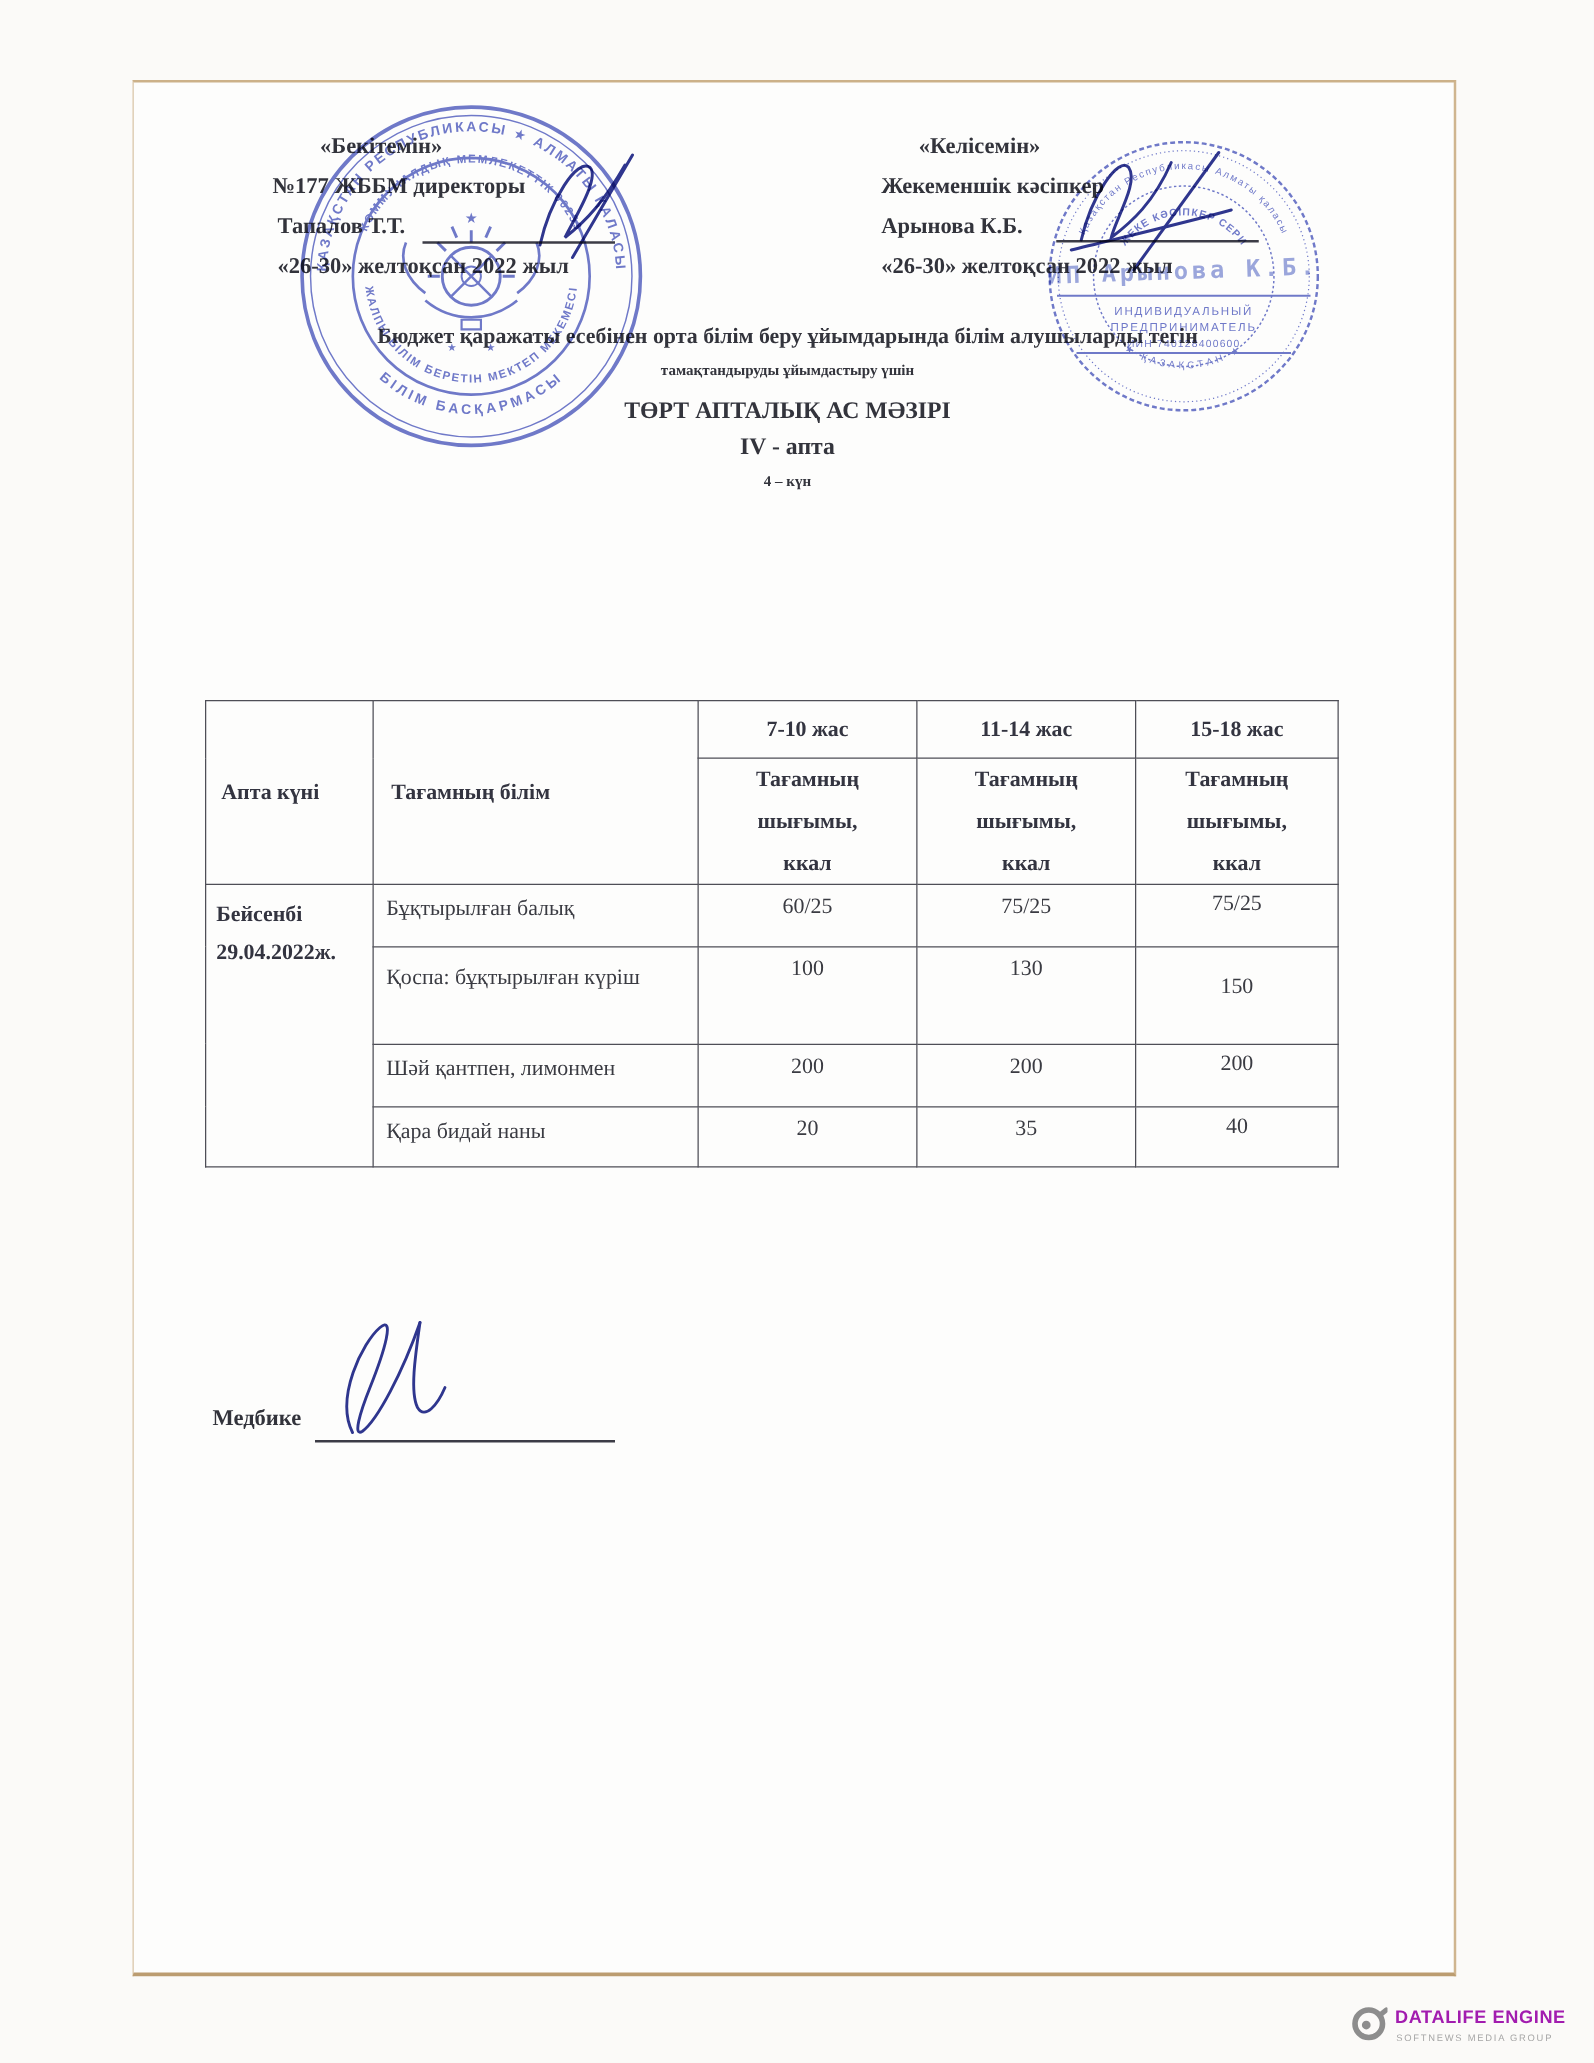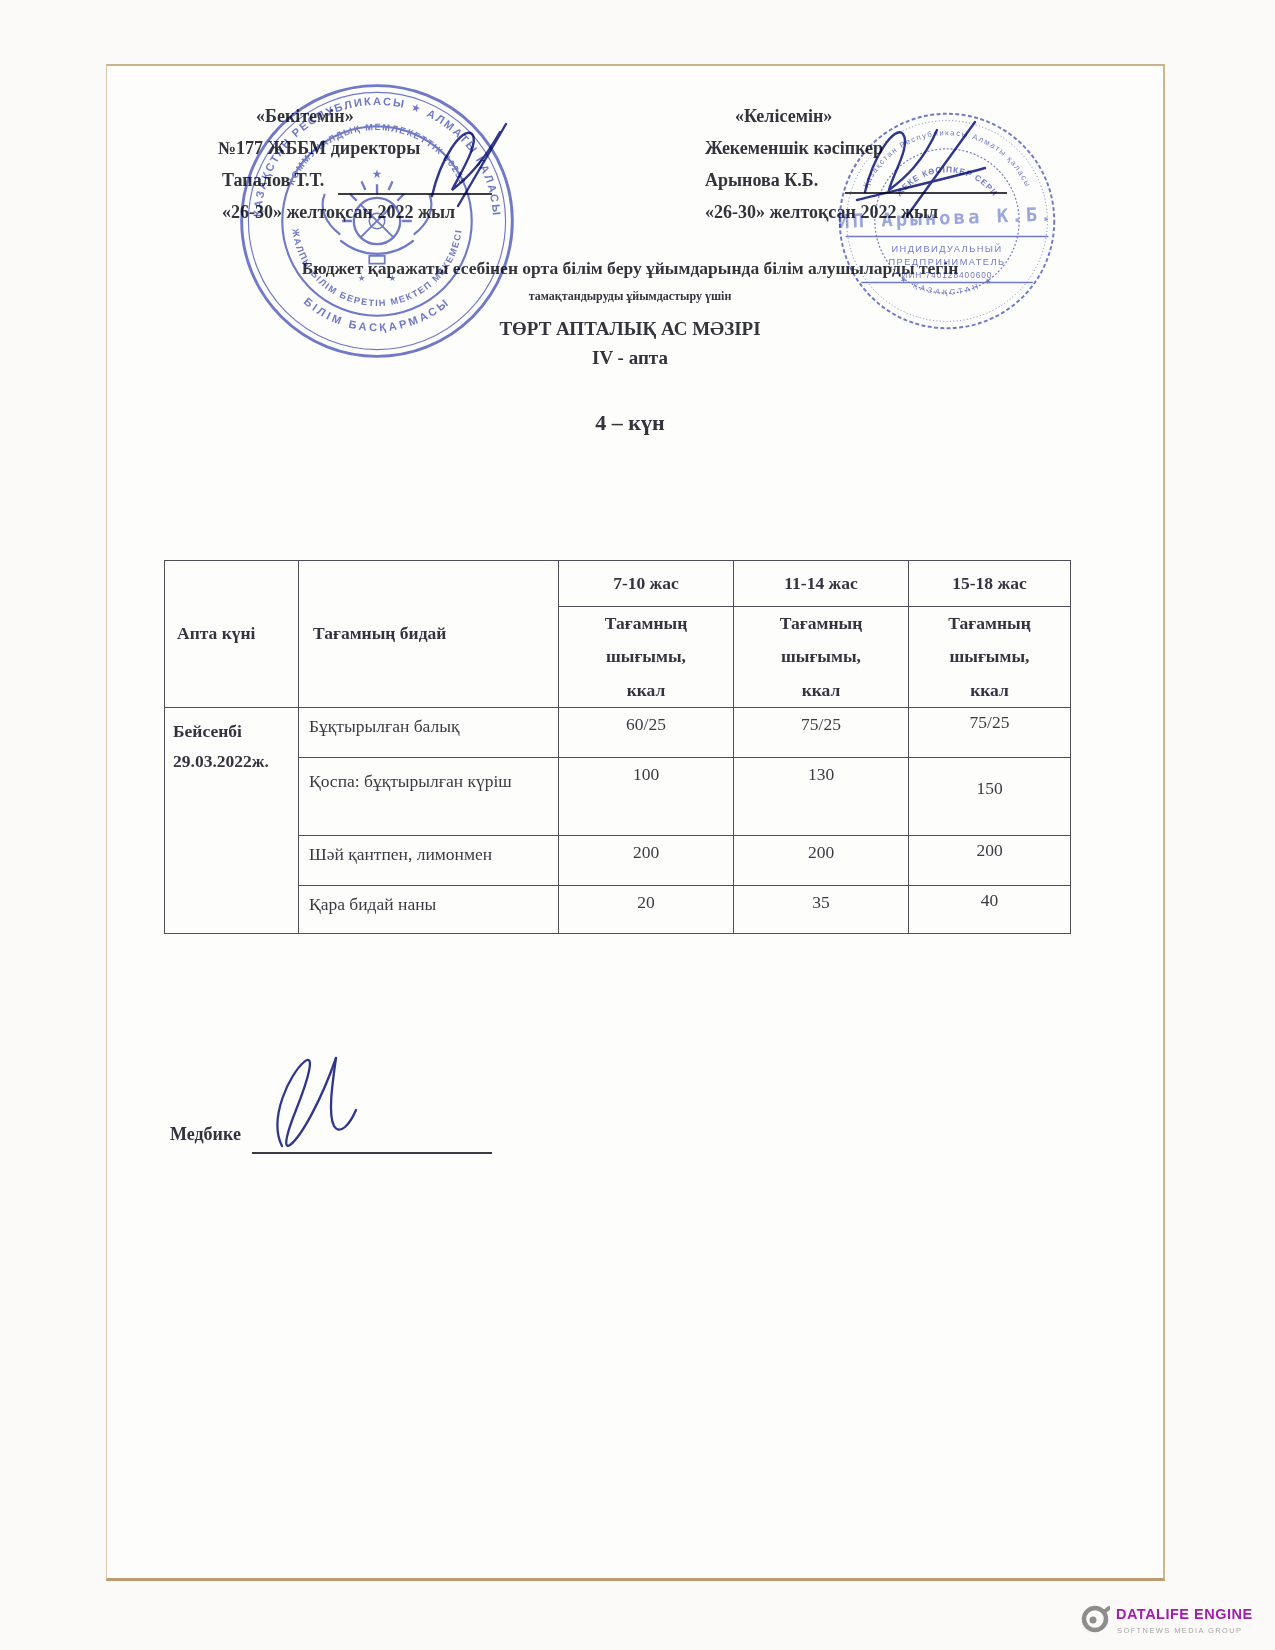--- a/index.html
+++ b/index.html
@@ -46,48 +46,48 @@
   <div class="t approve" style="left:735px;top:106px;">«Келісемін»</div>
   <div class="t approve" style="left:705px;top:138px;">Жекеменшік кәсіпкер</div>
   <div class="t approve" style="left:705px;top:170px;">Арынова К.Б.</div>
   <div class="t approve" style="left:705px;top:202px;">«26-30» желтоқсан 2022 жыл</div>
   <div class="ink-line" style="left:845px;top:192px;width:162px;"></div>
 
   <div class="title-line" style="top:258px;font-size:17.5px;">Бюджет қаражаты есебінен орта білім беру ұйымдарында білім алушыларды тегін</div>
   <div class="title-line" style="top:289px;font-size:12px;">тамақтандыруды ұйымдастыру үшін</div>
   <div class="title-line" style="top:318px;font-size:19px;">ТӨРТ АПТАЛЫҚ АС МӘЗІРІ</div>
   <div class="title-line" style="top:347px;font-size:19px;">IV - апта</div>
-  <div class="title-line" style="top:378px;font-size:22px;margin-top:32px;">4 – күн</div>
+  <div class="title-line" style="top:378px;font-size:12px;">4 – күн</div>
 
   <div class="menu-table">
     <table>
       <colgroup>
         <col style="width:134px">
           <col style="width:260px">
           <col style="width:175px">
         <col style="width:175px">
           <col style="width:162px">
       </colgroup>
       <tbody>
           <tr style="height:46px;">
         <td class="hd" rowspan="2" style="vertical-align:middle;padding-left:12px;">Апта күні</td>
-        <td class="hd" rowspan="2" style="vertical-align:middle;padding-left:14px;">Тағамның бидай</td>
+        <td class="hd" rowspan="2" style="vertical-align:middle;padding-left:14px;">Тағамның білім</td>
         <td class="hd" style="text-align:center;vertical-align:middle;border-bottom-width:1.5px;">7-10 жас</td>
         <td class="hd" style="text-align:center;vertical-align:middle;">11-14 жас</td>
         <td class="hd" style="text-align:center;vertical-align:middle;">15-18 жас</td>
       </tr>
       <tr style="height:76px;">
         <td class="hd" style="text-align:center;vertical-align:middle;padding:0 30px;white-space:normal;line-height:1.9;">Тағамның шығымы, ккал</td>
         <td class="hd" style="text-align:center;vertical-align:middle;padding:0 30px;white-space:normal;line-height:1.9;">Тағамның шығымы, ккал</td>
         <td class="hd" style="text-align:center;vertical-align:middle;padding:0 26px;white-space:normal;line-height:1.9;">Тағамның шығымы, ккал</td>
       </tr>
       <tr style="height:50px;padding-left:32px;">
         <td class="hd" rowspan="4" style="vertical-align:top;padding:8px 4px 0 8px;line-height:1.75;">
           <div>Бейсенбі</div>
-          <div>29.03.2022ж.</div>
+          <div>29.04.2022ж.</div>
         </td>
         <td style="vertical-align:top;padding:8px 6px 0 10px;">Бұқтырылған балық</td>
         <td style="vertical-align:top;text-align:center;padding-top:6px;">60/25</td>
         <td style="vertical-align:top;text-align:center;padding-top:6px;">75/25</td>
         <td style="vertical-align:top;text-align:center;padding-top:4px;">75/25</td>
       </tr>
       <tr style="height:78px;">
         <td style="vertical-align:top;padding:8px 40px 0 10px;white-space:normal;line-height:1.8;">Қоспа: бұқтырылған күріш</td>
         <td style="vertical-align:top;text-align:center;padding-top:6px;">100</td>
         <td style="vertical-align:top;text-align:center;padding-top:6px;">130</td>

